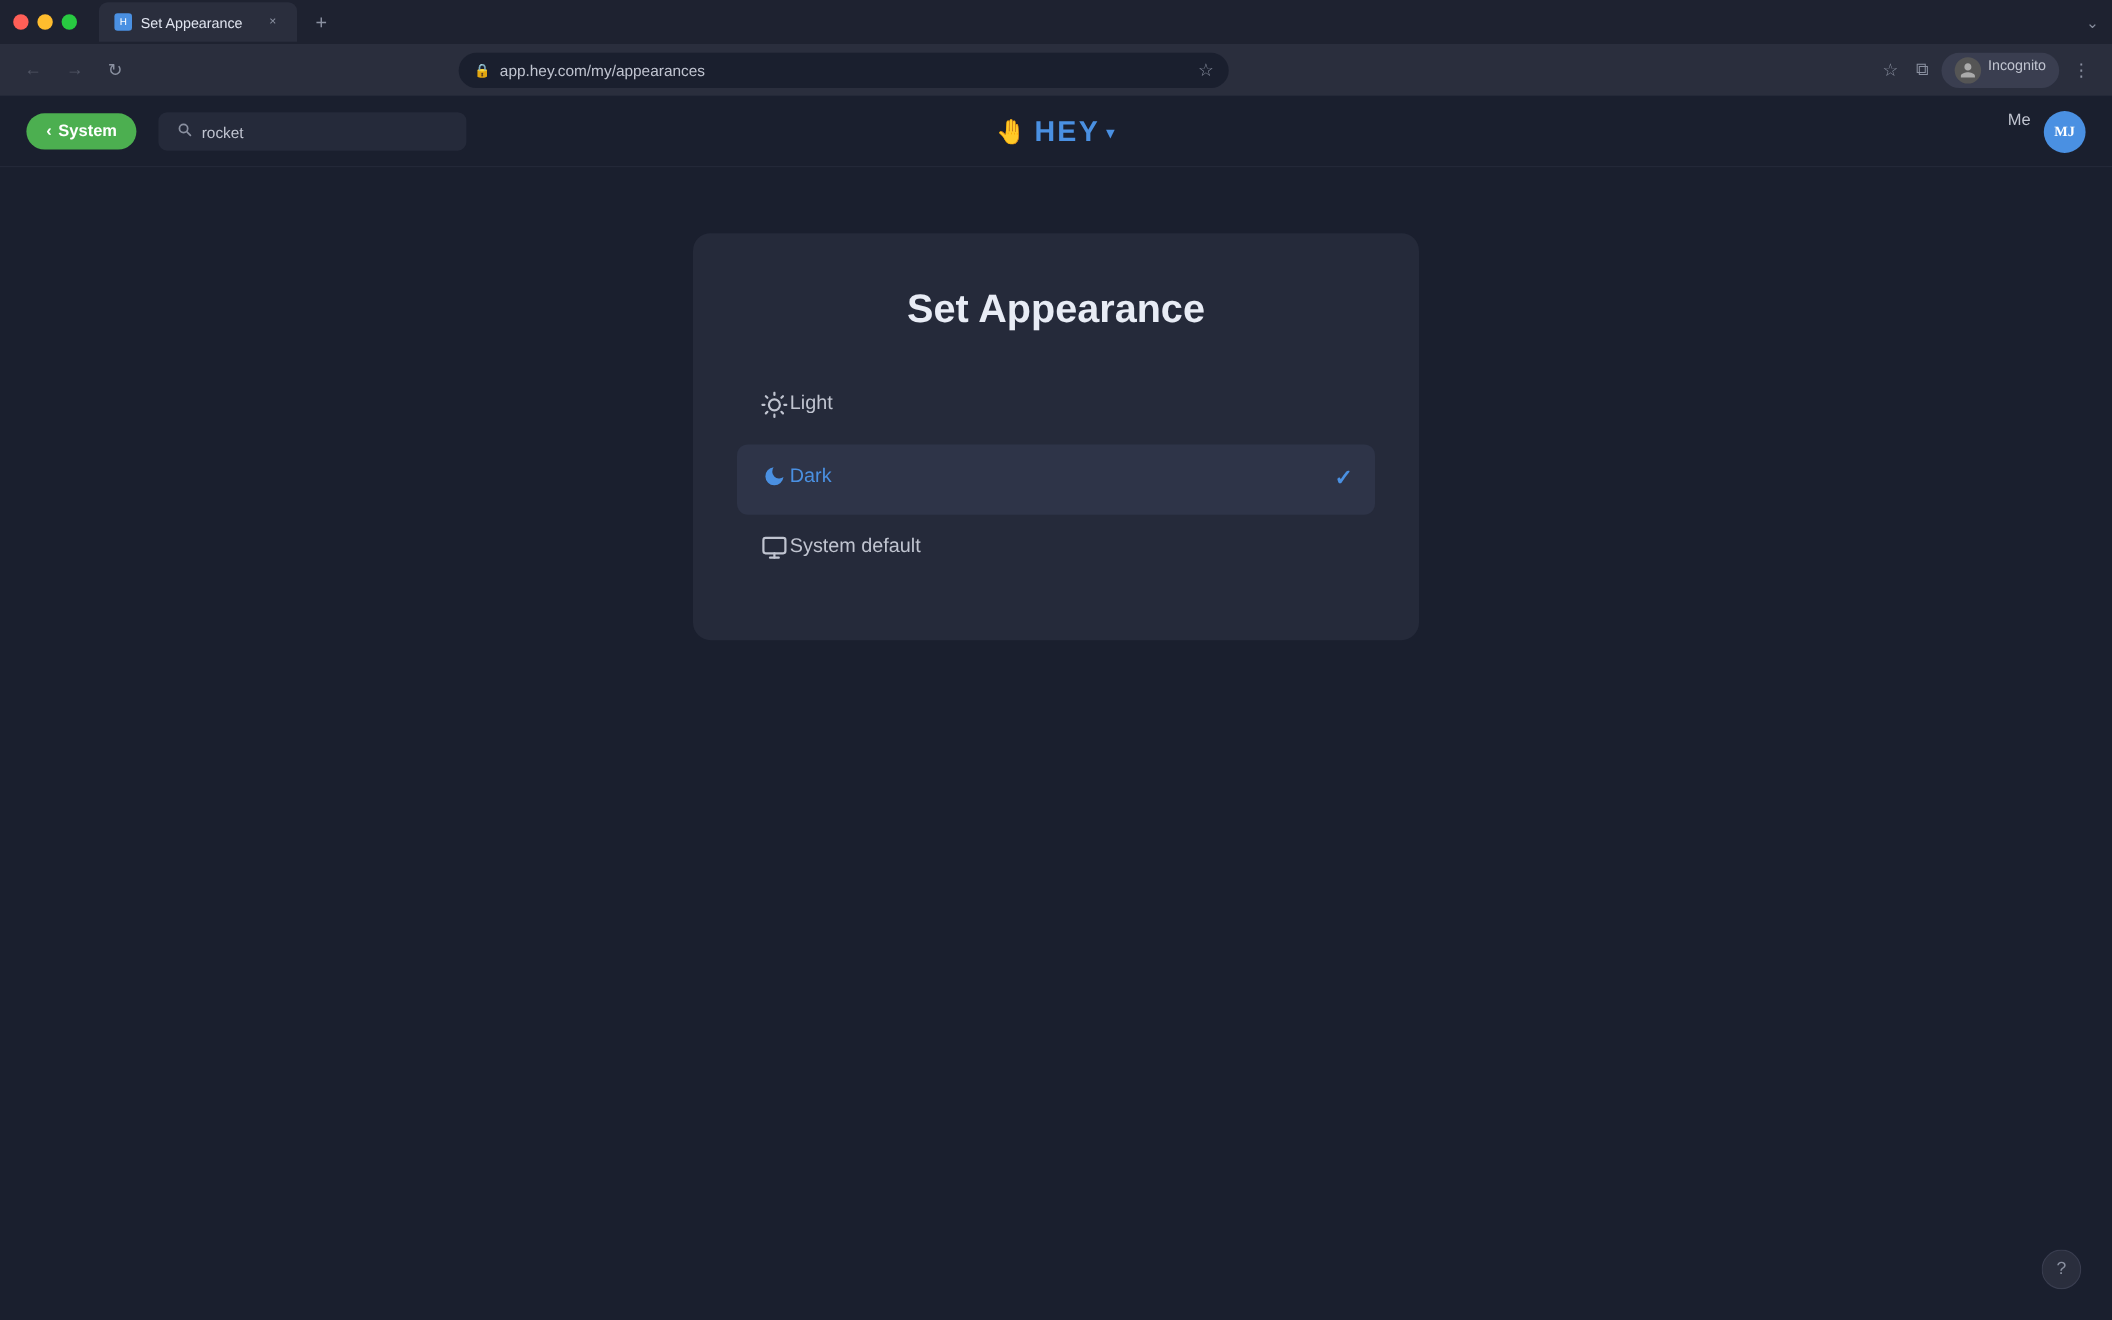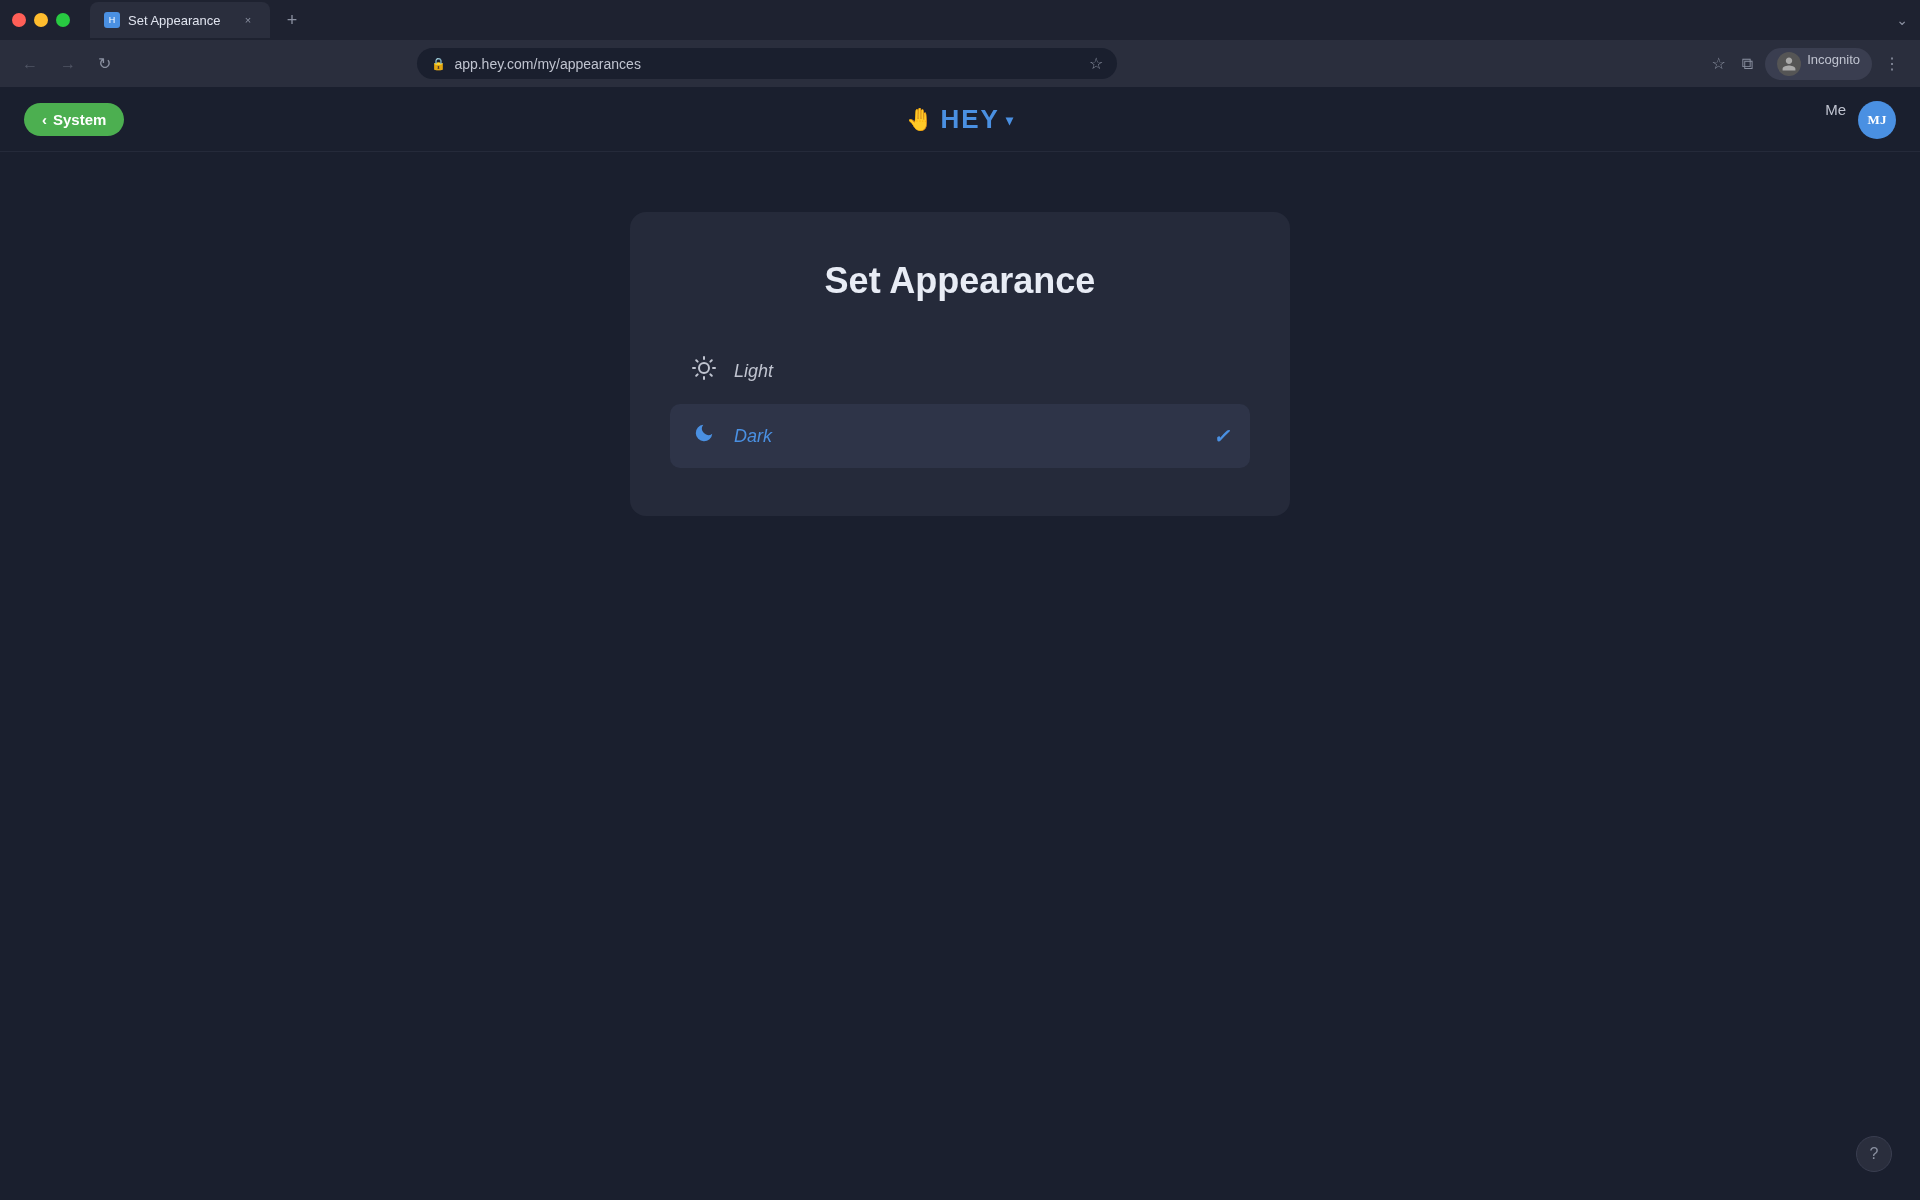--- a/index.html
+++ b/index.html
@@ -315,27 +315,26 @@
     }
 
     .option-list {
       display: flex;
       flex-direction: column;
       gap: 0;
     }
 
     .option-item {
       display: flex;
-      align-items: center;
-      gap: 16px;
+      align-items: flex-start;
+      gap: 0;
       padding: 18px 20px;
       border-radius: 10px;
       cursor: pointer;
       position: relative;
-      font-style: italic;
     }
 
     .option-item.active {
       background: #2e3448;
     }
 
     .option-icon {
       font-size: 22px;
       color: #c0c4d0;
       width: 28px;
@@ -433,20 +432,28 @@
 </div>
 
 <div class="app-content">
 
   <div class="app-header">
     <button class="inbox-btn">
       <span>‹</span>
       <span>System</span>
     </button>
 
+    <div class="search-wrap">
+      <span class="search-icon-el">
+        <svg width="15" height="15" viewBox="0 0 24 24" fill="#8a90a0">
+          <path d="M21 21l-4.35-4.35M17 11A6 6 0 1 1 5 11a6 6 0 0 1 12 0z" stroke="#8a90a0" stroke-width="2.5" fill="none" stroke-linecap="round"></path>
+        </svg>
+      </span>
+      <span class="search-text">rocket</span>
+    </div>
 
     <div class="hey-logo">
       <span style="font-size:22px;">🤚</span>
       <span style="color:#4a90e2; font-size:26px; font-weight:900; letter-spacing:2px;">HEY</span>
       <span style="color:#4a90e2; font-size:14px;">▾</span>
     </div>
 
     <div class="header-right">
       <span class="me-label">Me</span>
       <div class="avatar">MJ</div>
@@ -479,20 +486,30 @@
         <div class="option-item active">
           <span class="option-icon blue">
             <svg width="22" height="22" viewBox="0 0 24 24" fill="#4a90e2">
               <path d="M21 12.79A9 9 0 1 1 11.21 3 7 7 0 0 0 21 12.79z"></path>
             </svg>
           </span>
           <span class="option-label blue">Dark</span>
           <span class="checkmark">✓</span>
         </div>
 
+        <div class="option-item">
+          <span class="option-icon">
+            <svg width="24" height="24" viewBox="0 0 24 24" fill="none" stroke="#c0c4d0" stroke-width="2" stroke-linecap="round" stroke-linejoin="round">
+              <rect x="2" y="3" width="20" height="14" rx="2"></rect>
+              <line x1="8" y1="21" x2="16" y2="21"></line>
+              <line x1="12" y1="17" x2="12" y2="21"></line>
+            </svg>
+          </span>
+          <span class="option-label">System default</span>
+        </div>
 
       </div>
     </div>
   </div>
 
 </div>
 
 <div class="help-btn">
   <span>?</span>
 </div>

